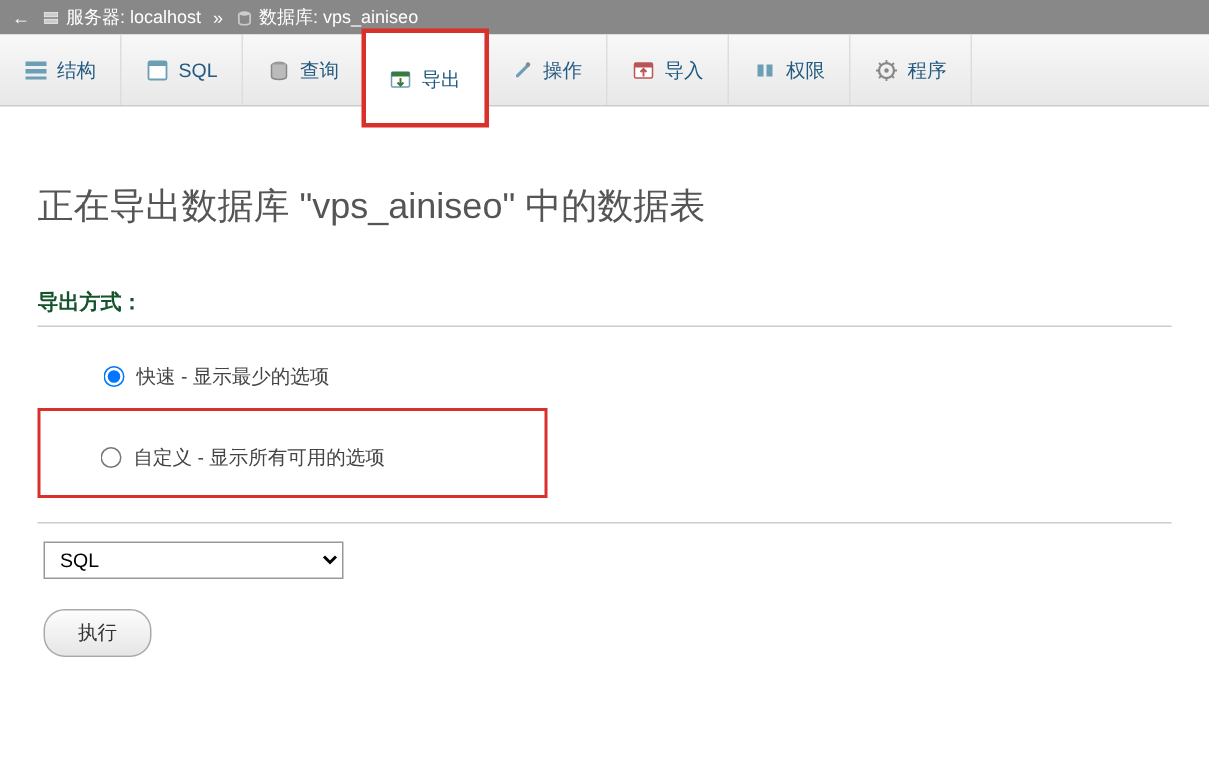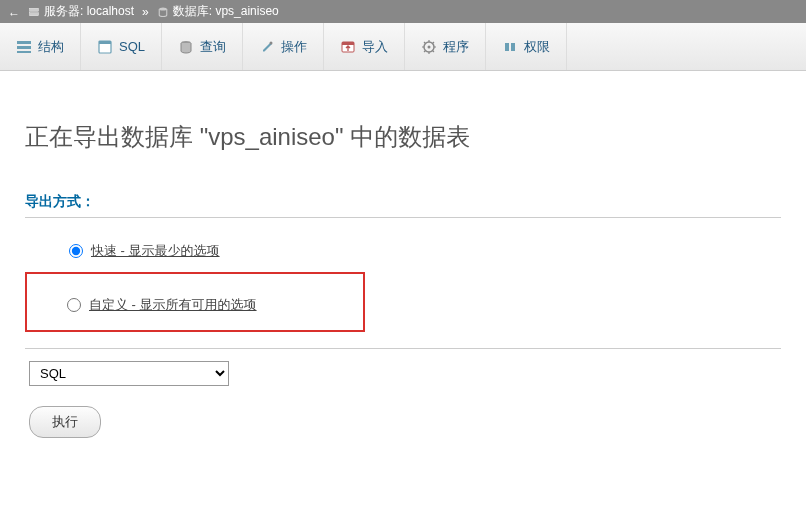--- a/index.html
+++ b/index.html
@@ -51,34 +51,33 @@
     .page-title {
       font-size: 24px;
       color: #555;
       font-weight: normal;
       margin: 30px 0 40px 0;
     }
     
     .section-label {
       font-weight: bold;
       font-size: 14px;
-      color: #0369a1;
+      color: #14532d;
       margin-bottom: 12px;
       border-bottom: 1px solid #ccc;
       padding-bottom: 6px;
     }
     
     .radio-group { padding: 6px 0 6px 40px; }
     .radio-option {
       display: flex;
       align-items: center;
       gap: 8px;
       padding: 6px 4px;
       color: #444;
-      text-decoration: underline;
     }
     .radio-option input[type="radio"] { width: 14px; height: 14px; }
     
     .highlight-custom {
       border: 2px solid #d9302c;
       padding: 16px 8px 10px 40px;
       margin-left: 0;
       width: 340px;
     }
     .highlight-custom .radio-option { padding-left: 0; }
@@ -150,57 +149,67 @@
   </div>
   <div class="tab">
     <span class="tab-icon">
       <svg viewBox="0 0 16 16">
           <ellipse cx="8" cy="4" rx="5" ry="2" fill="#999"></ellipse>
           <path d="M3 4v8c0 1.1 2.2 2 5 2s5-.9 5-2V4" fill="#bbb" stroke="#888"></path>
         </svg>
     </span>
     <span>查询</span>
   </div>
+  <div class="tab highlight-export">
+    <span class="tab-icon">
+      <svg viewBox="0 0 16 16">
+          <rect x="2" y="3" width="12" height="10" rx="1" fill="#fff" stroke="#6a9fb5"></rect>
+          <rect x="2" y="3" width="12" height="3" fill="#3a7a3a"></rect>
+          <path d="M8 7v5M6 10l2 2 2-2" fill="none" stroke="#3a7a3a" stroke-width="1.3"></path>
+        </svg>
+    </span>
+    <span>导出</span>
+  </div>
   <div class="tab">
     <span class="tab-icon">
       <svg viewBox="0 0 16 16">
           <path d="M13 5l-1.5-1.5L4 11v1.5h1.5L13 5z" fill="#6a9fb5"></path>
           <circle cx="12" cy="4" r="1.5" fill="#888"></circle>
         </svg>
     </span>
     <span>操作</span>
   </div>
   <div class="tab">
     <span class="tab-icon">
       <svg viewBox="0 0 16 16">
           <rect x="2" y="3" width="12" height="10" rx="1" fill="#fff" stroke="#b55"></rect>
           <rect x="2" y="3" width="12" height="3" fill="#b55"></rect>
           <path d="M8 12V7M6 9l2-2 2 2" fill="none" stroke="#b55" stroke-width="1.3"></path>
         </svg>
     </span>
     <span>导入</span>
   </div>
+  <div class="tab">
+    <span class="tab-icon">
+      <svg viewBox="0 0 16 16">
+          <rect x="3" y="4" width="4" height="8" fill="#6a9fb5"></rect>
+          <rect x="9" y="4" width="4" height="8" fill="#6a9fb5"></rect>
+        </svg>
+    </span>
+    <span>权限</span>
+  </div>
   <div class="tab" style="overflow:hidden;min-width:0;flex:0 1 auto;">
     <span class="tab-icon">
       <svg viewBox="0 0 16 16">
           <circle cx="8" cy="8" r="5" fill="none" stroke="#888" stroke-width="1.5"></circle>
           <circle cx="8" cy="8" r="1.5" fill="#888"></circle>
           <path d="M8 1v2M8 13v2M1 8h2M13 8h2M3 3l1.5 1.5M11.5 11.5L13 13M3 13l1.5-1.5M11.5 4.5L13 3" stroke="#888" stroke-width="1.2"></path>
         </svg>
     </span>
     <span style="white-space:nowrap;">程序</span>
-  </div>
-  <div class="tab">
-    <span class="tab-icon">
-      <svg viewBox="0 0 16 16">
-          <rect x="3" y="4" width="4" height="8" fill="#6a9fb5"></rect>
-          <rect x="9" y="4" width="4" height="8" fill="#6a9fb5"></rect>
-        </svg>
-    </span>
-    <span>权限</span>
   </div>
 </div>
 
 <div class="content">
   <h2 class="page-title">正在导出数据库 "vps_ainiseo" 中的数据表</h2>
 
   <div class="section-label">导出方式：</div>
   
   <div class="radio-group">
     <label class="radio-option">

